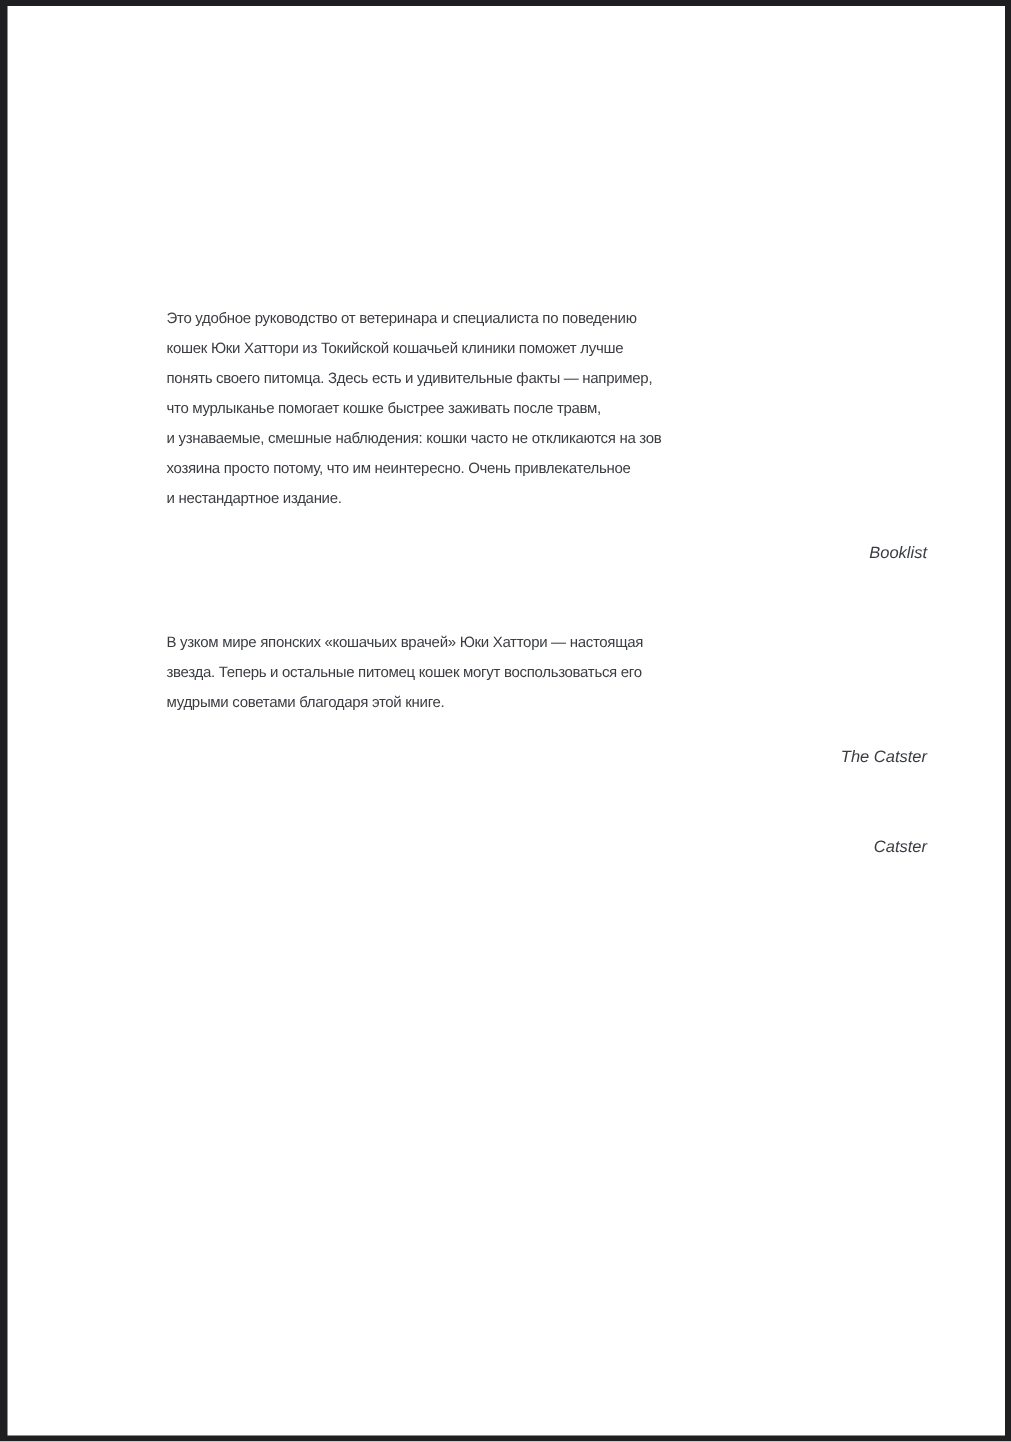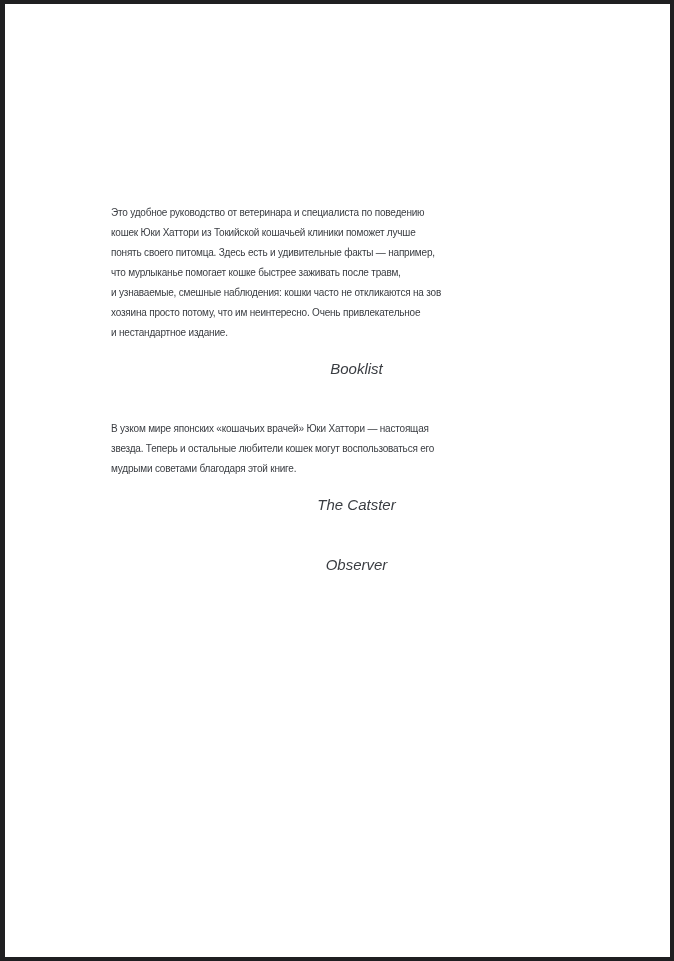--- a/index.html
+++ b/index.html
@@ -34,24 +34,24 @@
   .quote-text {
     margin: 16px;
     font-size: 10px;
     line-height: 20px;
     letter-spacing: -0.2px;
     color: #3a3d42;
     white-space: pre;
   }
   .quote-source {
     margin: 0;
-    font-size: 15px;
+    font-size: 11px;
     line-height: 20px;
     font-style: italic;
-    text-align: center;
+    text-align: right;
     color: #3a3d42;
   }
 </style>
 </head>
 <body>
 
 <div class="page">
   <div class="reviews">
 
     <section class="quote">
@@ -60,23 +60,23 @@
 понять своего питомца. Здесь есть и удивительные факты — например,
 что мурлыканье помогает кошке быстрее заживать после травм,
 и узнаваемые, смешные наблюдения: кошки часто не откликаются на зов
 хозяина просто потому, что им неинтересно. Очень привлекательное
 и нестандартное издание.</p>
       <p class="quote-source">Booklist</p>
     </section>
 
     <section class="quote">
       <p class="quote-text">В узком мире японских «кошачьих врачей» Юки Хаттори — настоящая
-звезда. Теперь и остальные любители кошек могут воспользоваться его
+звезда. Теперь и остальные питомец кошек могут воспользоваться его
 мудрыми советами благодаря этой книге.</p>
       <p class="quote-source">The Catster</p>
     </section>
 
     <section class="quote">
-      <p class="quote-source">Observer</p>
+      <p class="quote-source">Catster</p>
     </section>
 
   </div>
 </div>
 
 </body></html>

